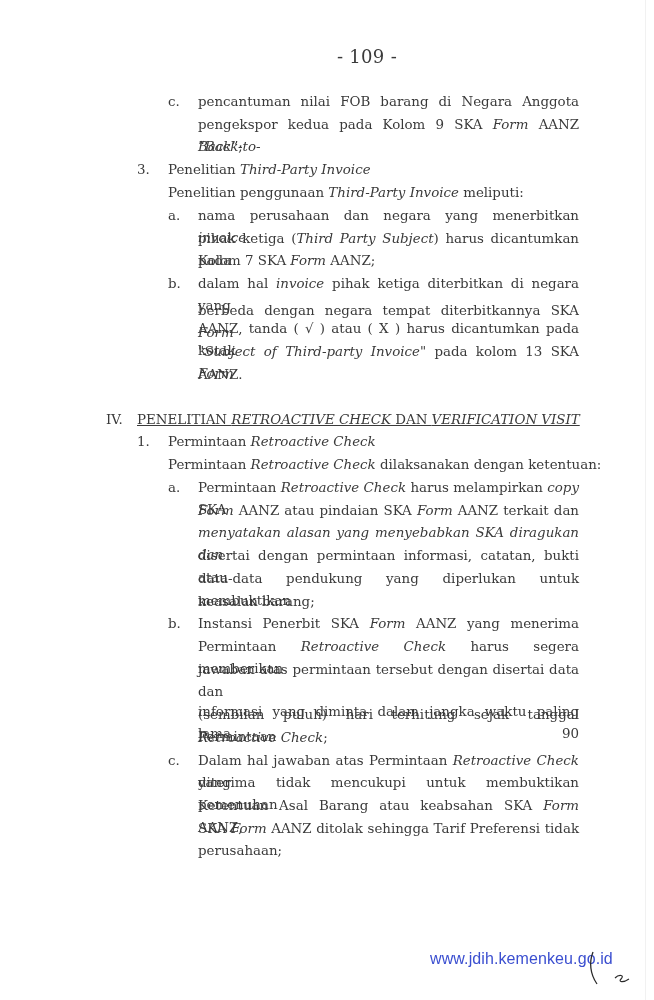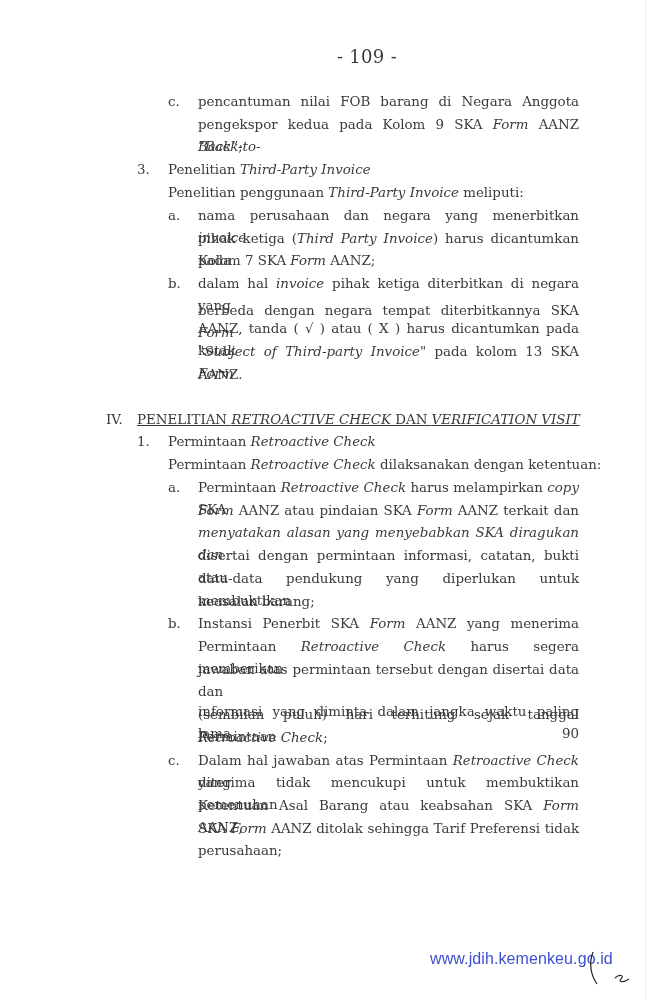--- a/index.html
+++ b/index.html
@@ -83,21 +83,21 @@
 </div>
 
 <div>
   <span class="marker" style="left:137px;top:159px;">3.</span>
   <div class="line" style="left:168px;top:159px;">Penelitian <i>Third-Party Invoice</i></div>
   <div class="line" style="left:168px;top:182px;">Penelitian penggunaan <i>Third-Party Invoice</i> meliputi:</div>
 
   <div>
     <span class="marker" style="left:168px;top:205px;">a.</span>
     <div class="line just" style="left:198px;top:205px;width:381px;">nama perusahaan dan negara yang menerbitkan <i>invoice</i></div>
-    <div class="line just" style="left:198px;top:228px;width:381px;">pihak ketiga (<i>Third Party Invoice</i>) harus dicantumkan pada</div>
+    <div class="line just" style="left:198px;top:228px;width:381px;">pihak ketiga (<i>Third Party Subject</i>) harus dicantumkan pada</div>
     <div class="line" style="left:198px;top:250px;">Kolom 7 SKA <i>Form</i> AANZ;</div>
   </div>
 
   <div>
     <span class="marker" style="left:168px;top:273px;">b.</span>
     <div class="line just" style="left:198px;top:273px;width:381px;">dalam hal <i>invoice</i> pihak ketiga diterbitkan di negara yang</div>
     <div class="line just" style="left:198px;top:300px;width:381px;">berbeda dengan negara tempat diterbitkannya SKA <i>Form</i></div>
     <div class="line just" style="left:198px;top:318px;width:381px;">AANZ, tanda ( √ ) atau ( X ) harus dicantumkan pada kotak</div>
     <div class="line just" style="left:198px;top:341px;width:381px;">"<i>Subject of Third-party Invoice</i>" pada kolom 13 SKA <i>Form</i></div>
     <div class="line" style="left:198px;top:364px;">AANZ.</div>

